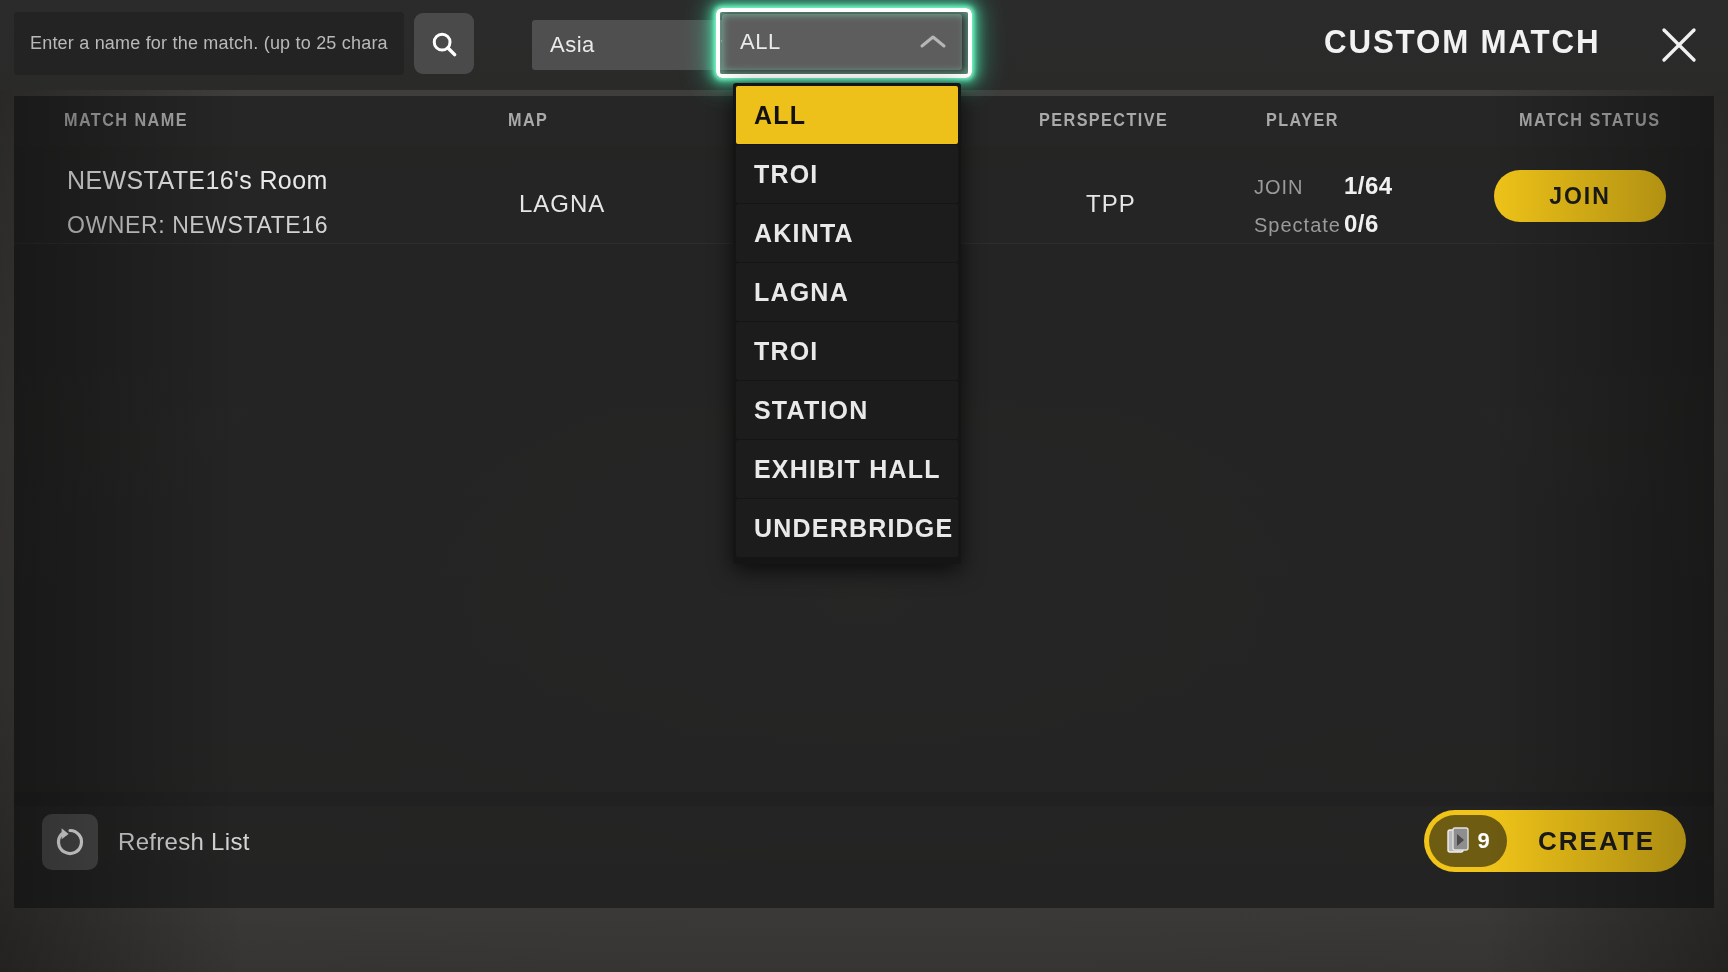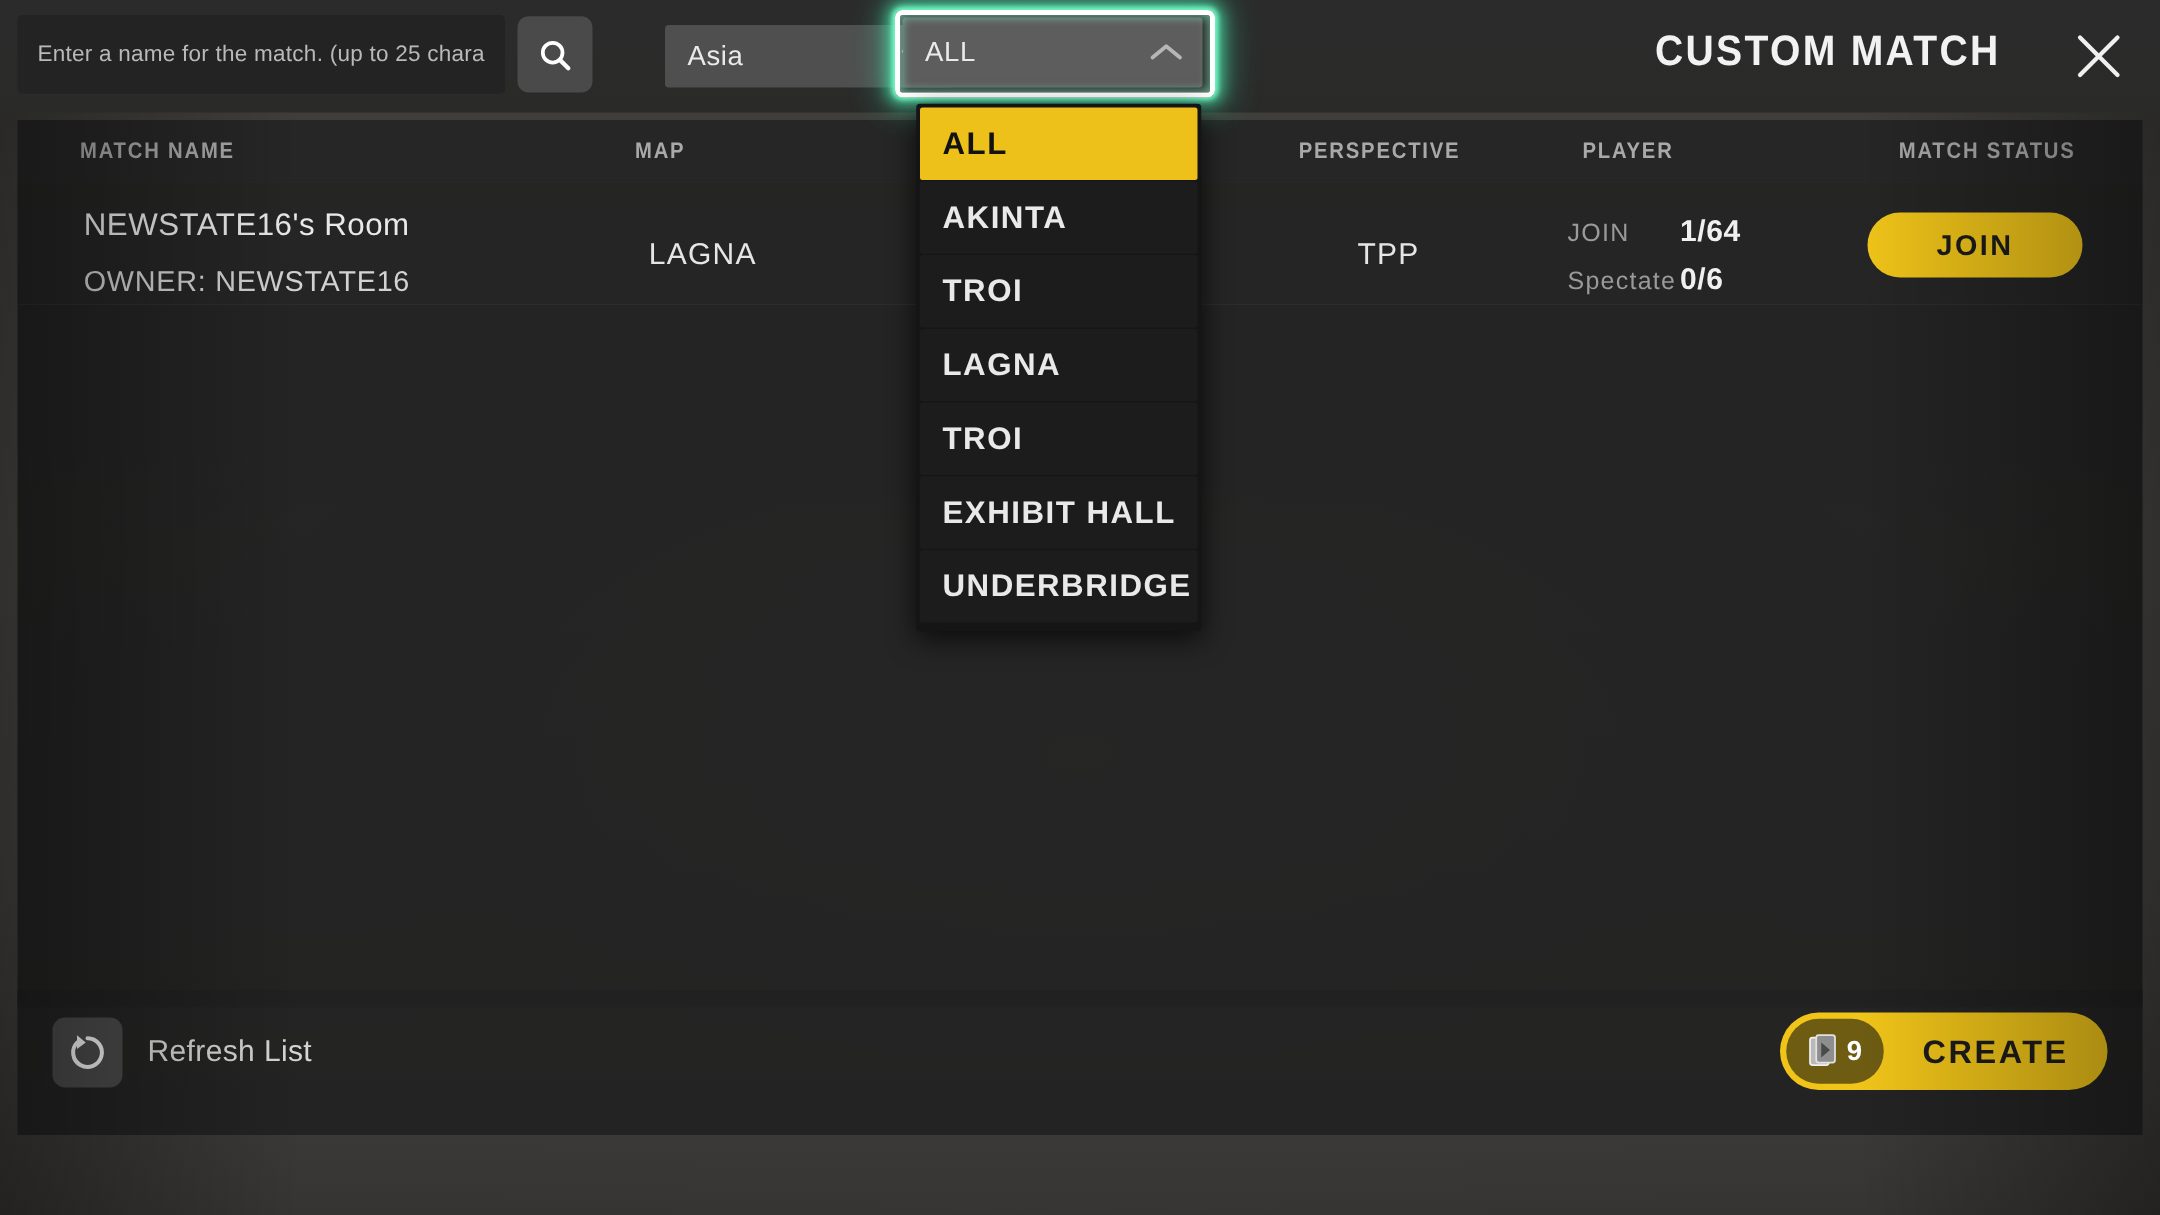--- a/index.html
+++ b/index.html
@@ -381,24 +381,25 @@
           <span class="pl-val">0/6</span>
         </div>
       </div>
 
       <div class="join-btn">JOIN</div>
     </div>
   </div>
 
   <div class="dd-list">
     <div class="dd-item selected">ALL</div>
+    <div class="dd-item">TROI</div>
     <div class="dd-item">AKINTA</div>
-    <div class="dd-item">TROI</div>
     <div class="dd-item">LAGNA</div>
     <div class="dd-item">TROI</div>
+    <div class="dd-item">STATION</div>
     <div class="dd-item">EXHIBIT HALL</div>
     <div class="dd-item">UNDERBRIDGE</div>
   </div>
 
   <div class="bottombar">
 
     <div class="refresh">
       <span class="refresh-ico">
         <svg width="34" height="34" viewBox="0 0 34 34">
           <path d="M17 5.5 a11.5 11.5 0 1 1 -8.13 3.37" fill="none" stroke="#f2f2f2" stroke-width="3.2" stroke-linecap="round"></path>

